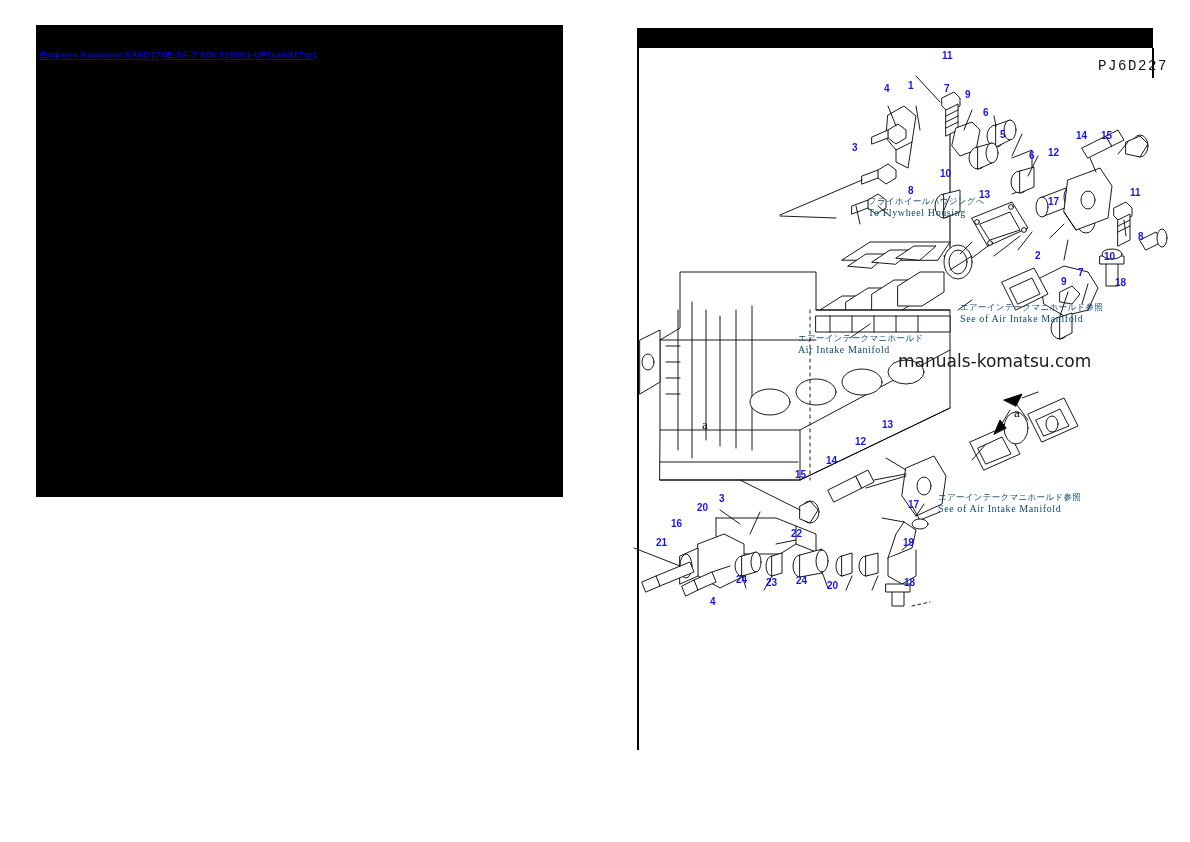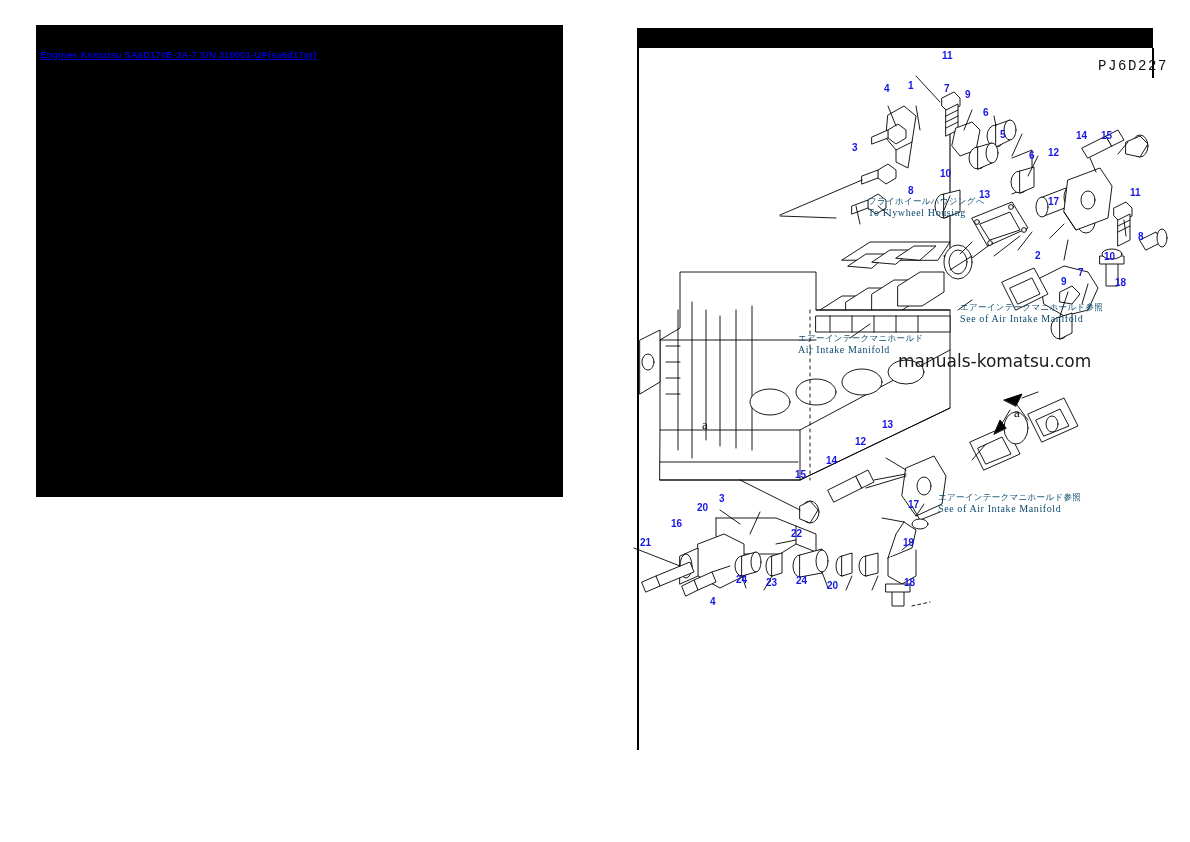--- a/index.html
+++ b/index.html
@@ -407,21 +407,21 @@
     <div class="callout" style="left: 1104px; top: 252px; color: rgb(20, 20, 230);">10</div>
     <div class="callout" style="left: 1115px; top: 278px; color: rgb(20, 20, 230);">18</div>
     <div class="callout" style="left: 882px; top: 420px; color: rgb(20, 20, 230);">13</div>
     <div class="callout" style="left: 855px; top: 437px; color: rgb(20, 20, 230);">12</div>
     <div class="callout" style="left: 826px; top: 456px; color: rgb(20, 20, 230);">14</div>
     <div class="callout" style="left: 795px; top: 470px; color: rgb(20, 20, 230);">15</div>
     <div class="callout" style="left: 908px; top: 500px; color: rgb(20, 20, 230);">17</div>
     <div class="callout" style="left: 719px; top: 494px; color: rgb(20, 20, 230);">3</div>
     <div class="callout" style="left: 697px; top: 503px; color: rgb(20, 20, 230);">20</div>
     <div class="callout" style="left: 671px; top: 519px; color: rgb(20, 20, 230);">16</div>
-    <div class="callout" style="left: 640px; top: 538px; color: rgb(20, 20, 230);">21</div>
+    <div class="callout" style="left: 640px; top: 538px; color: rgb(20, 20, 230); padding-left: 16px;">21</div>
     <div class="callout" style="left: 791px; top: 529px; color: rgb(20, 20, 230);">22</div>
     <div class="callout" style="left: 903px; top: 538px; color: rgb(20, 20, 230); text-align: right;">19</div>
     <div class="callout" style="left: 736px; top: 575px; color: rgb(20, 20, 230);">24</div>
     <div class="callout" style="left: 766px; top: 578px; color: rgb(20, 20, 230);">23</div>
     <div class="callout" style="left: 796px; top: 576px; color: rgb(20, 20, 230);">24</div>
     <div class="callout" style="left: 827px; top: 581px; color: rgb(20, 20, 230);">20</div>
     <div class="callout" style="left: 904px; top: 578px; color: rgb(20, 20, 230);">18</div>
     <div class="callout" style="left: 710px; top: 597px; color: rgb(20, 20, 230);">4</div>
     <div class="mark-a" style="left: 702px; top: 418px;">a</div>
     <div class="mark-a" style="left: 1014px; top: 406px;">a</div>

